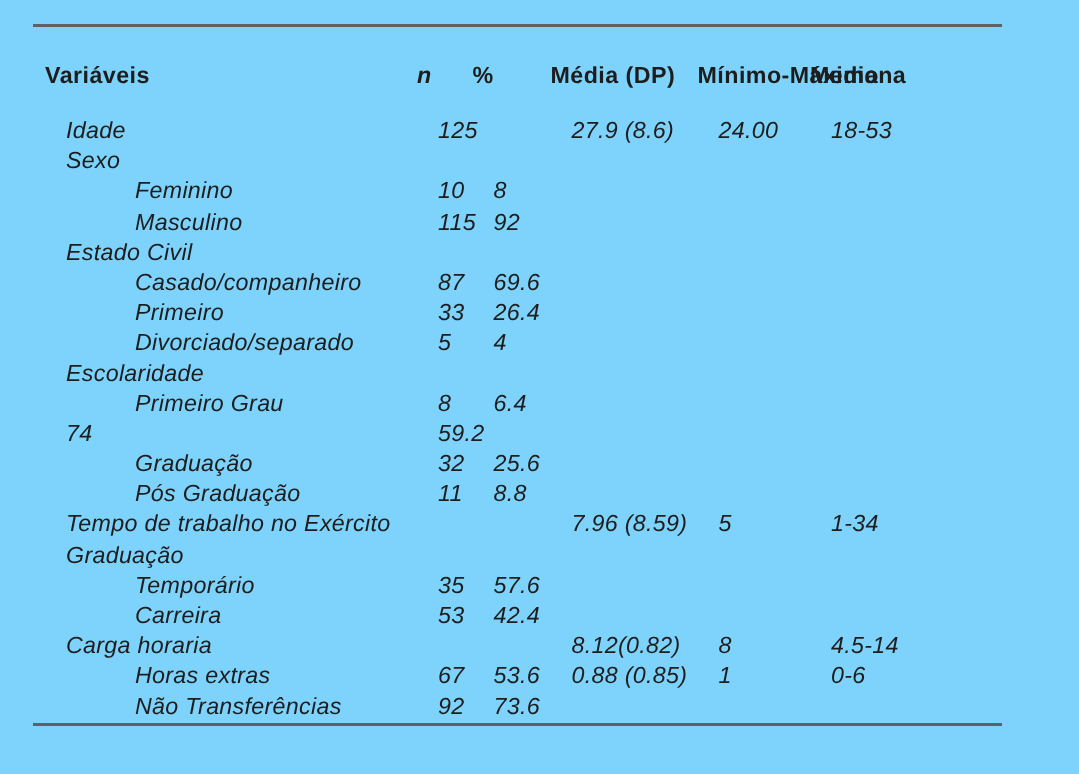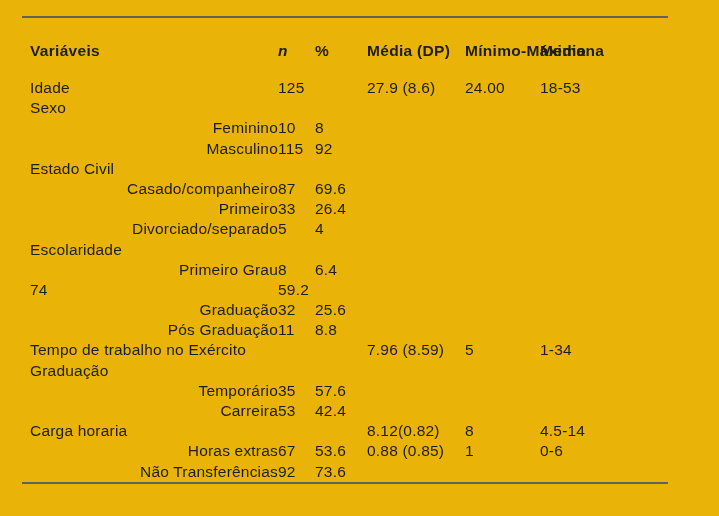--- a/index.html
+++ b/index.html
@@ -1,21 +1,21 @@
 <!DOCTYPE html>
 <html><head>
 <meta charset="utf-8">
 <style>
   * { margin: 0; padding: 0; box-sizing: border-box; }
   html, body { background: #ffffff; }
   .page {
     position: relative;
     width: 719px;
     height: 516px;
-    background: #eab308;
+    background: #7dd3fc;
     font-family: "Liberation Sans", sans-serif;
     color: #1d1d1d;
     overflow: hidden;
   }
   .rule {
     position: absolute;
     left: 22px;
     width: 646px;
     height: 2px;
     background: #616161;
@@ -34,32 +34,33 @@
     width: 638px;
     font-size: 15.5px;
     font-weight: bold;
     letter-spacing: 0.3px;
     line-height: 20px;
     white-space: nowrap;
   }
   .h-n { font-style: italic; }
   .tbody {
     position: absolute;
-    left: 30px;
+    left: 44px;
     top: 78px;
     width: 638px;
+    font-style: italic;
   }
   .row {
     height: 20.2px;
     line-height: 20.2px;
     font-size: 15.5px;
     letter-spacing: 0.2px;
   }
   .cell { white-space: nowrap; overflow: visible; }
-  .c-label.indented { padding-left: 46px; text-align: right; }
+  .c-label.indented { padding-left: 46px; }
 </style>
 </head>
 <body>
 
 <div class="page">
 
   <div class="rule rule-top"></div>
 
   <div class="grid-row header-row">
     <div class="cell c-label">Variáveis</div>

